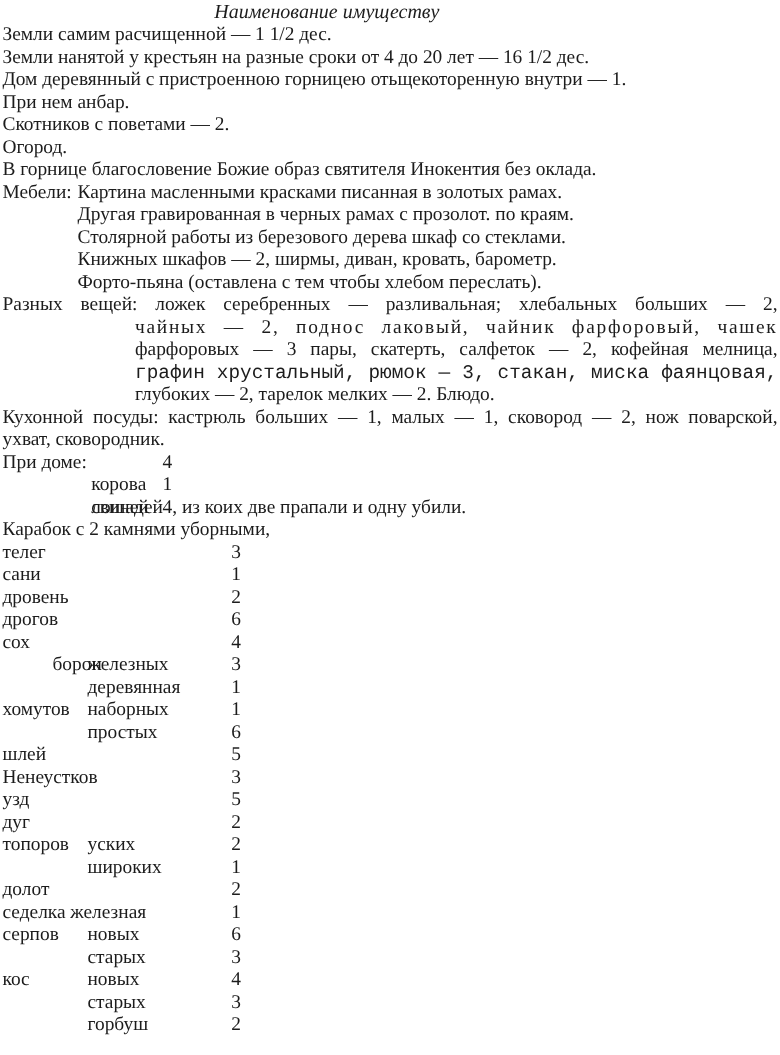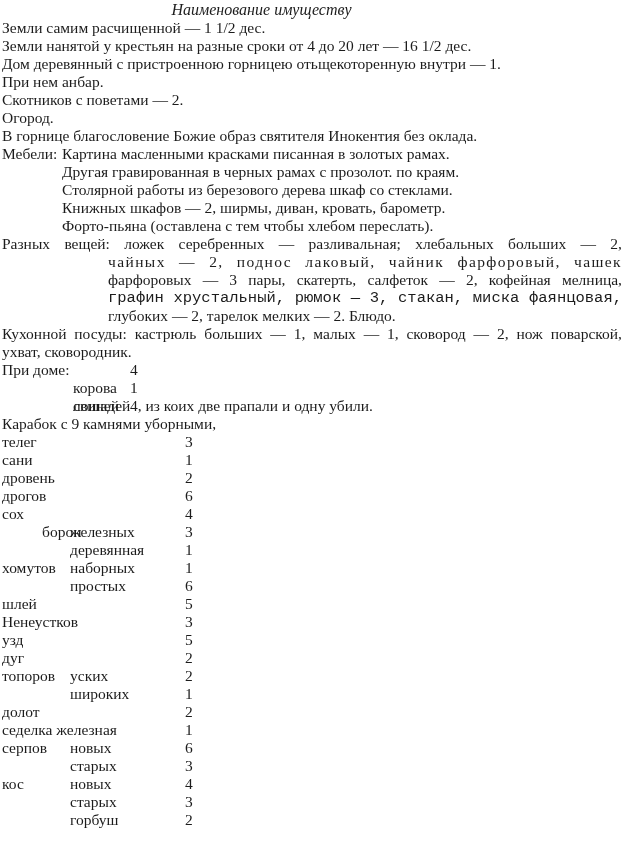--- a/index.html
+++ b/index.html
@@ -86,21 +86,21 @@
         <span class="seg" style="left: 128px;">4</span>
       </div>
       <div class="line">
         <span class="seg" style="left: 71px;">корова</span>
         <span class="seg" style="left: 128px;">1</span>
       </div>
       <div class="line">
         <span class="seg" style="left: 71px;">свиней</span>
         <span class="seg" style="left: 128px;">4, из коих две прапали и одну убили.</span>
       </div>
-      <div class="line" style="padding-left: 0px;">Карабок с 9 камнями уборными,</div>
+      <div class="line" style="padding-left: 0px;">Карабок с 2 камнями уборными,</div>
       <div class="line">
         <span class="seg" style="left: 0px;">телег</span>
         <span class="seg" style="left: 183px;">3</span>
       </div>
       <div class="line">
         <span class="seg" style="left: 0px;">сани</span>
         <span class="seg" style="left: 183px;">1</span>
       </div>
       <div class="line">
         <span class="seg" style="left: 0px;">дровень</span>

